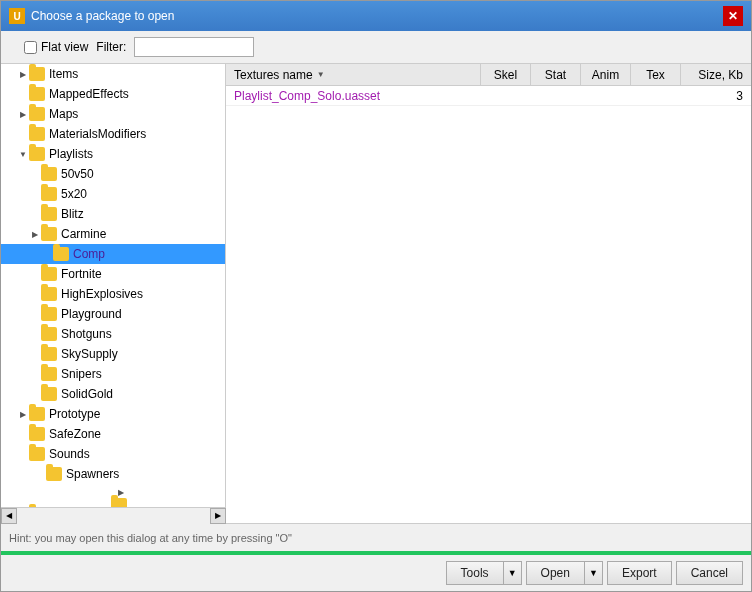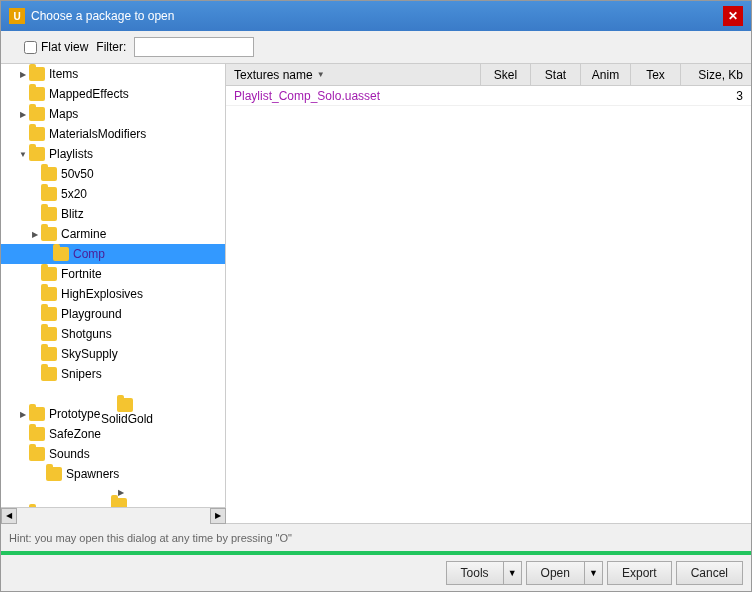--- a/index.html
+++ b/index.html
@@ -439,21 +439,21 @@
         <div class="tree-item" style="padding-left: 28px;">
           <span class="expand-arrow none"></span>
           <span class="folder-icon"></span>
           <span class="item-label">SkySupply</span>
         </div>
         <div class="tree-item" style="padding-left: 28px;">
           <span class="expand-arrow none"></span>
           <span class="folder-icon"></span>
           <span class="item-label">Snipers</span>
         </div>
-        <div class="tree-item" style="padding-left: 28px; flex-direction: column;">
+        <div class="tree-item" style="padding-left: 28px;">
           <span class="expand-arrow none"></span>
           <span class="folder-icon"></span>
           <span class="item-label">SolidGold</span>
         </div>
         <div class="tree-item" style="padding-left: 16px;">
           <span class="expand-arrow collapsed"></span>
           <span class="folder-icon"></span>
           <span class="item-label">Prototype</span>
         </div>
         <div class="tree-item" style="padding-left: 16px;">

